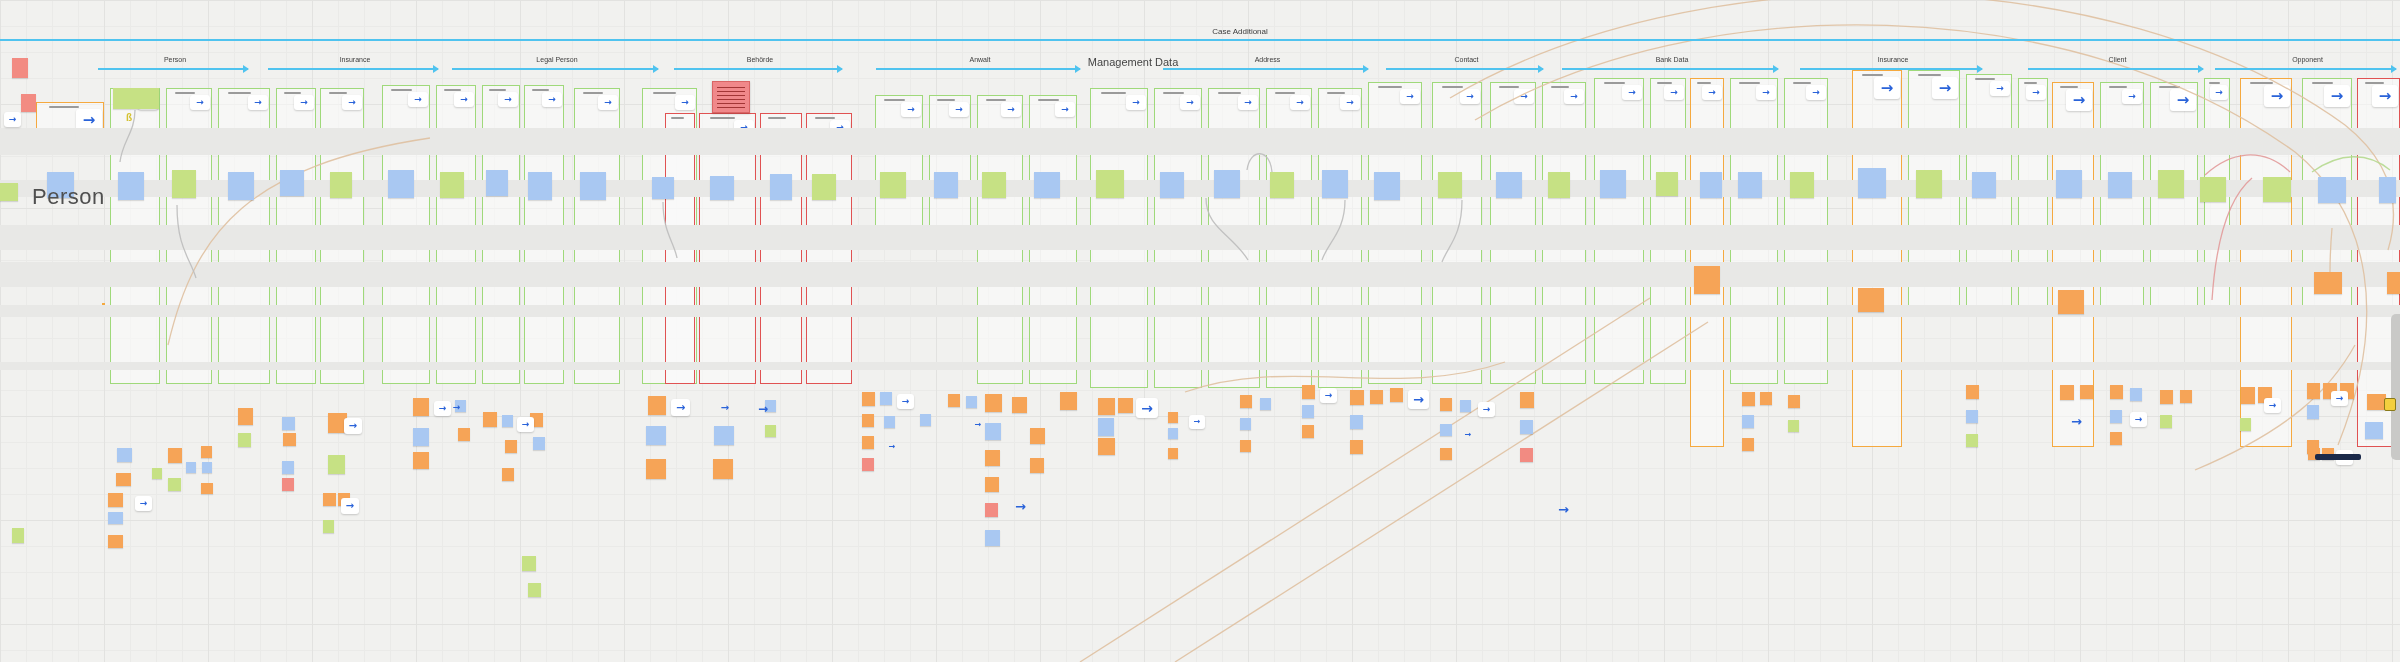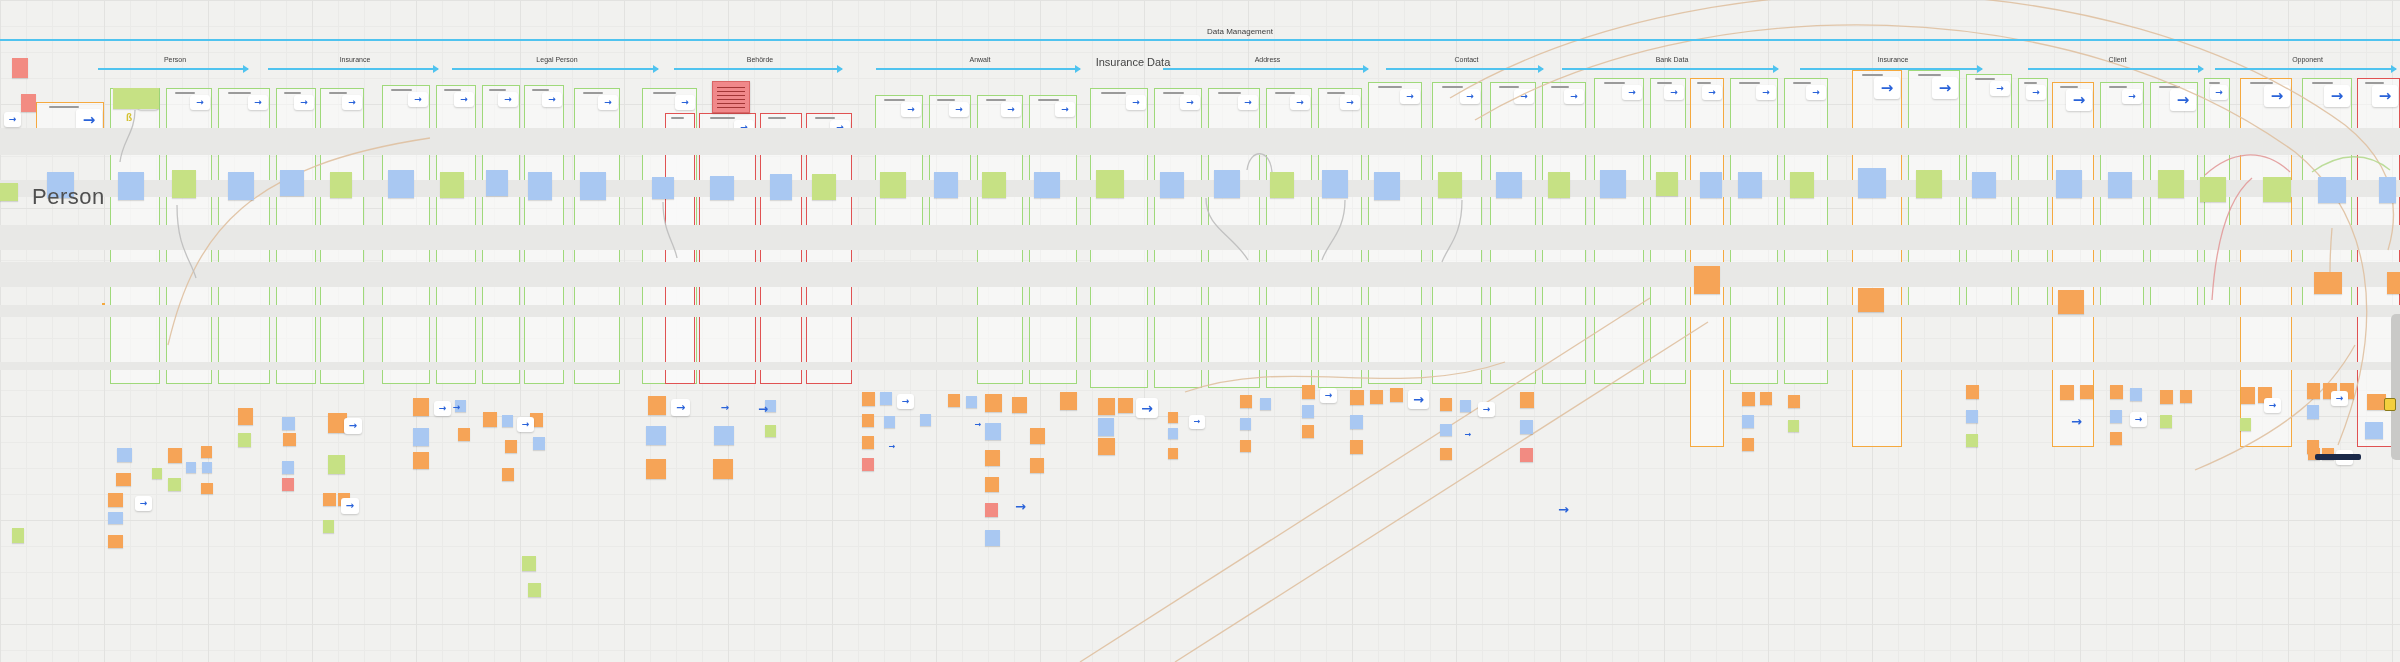--- a/index.html
+++ b/index.html
@@ -601,22 +601,22 @@
     <div class="seclab" style="left: 1466.5px; top: 56px;">Contact</div>
     <div class="secline" style="left: 1562px; top: 68px; width: 216px;"></div>
     <div class="seclab" style="left: 1672px; top: 56px;">Bank Data</div>
     <div class="secline" style="left: 1800px; top: 68px; width: 182px;"></div>
     <div class="seclab" style="left: 1893px; top: 56px;">Insurance</div>
     <div class="secline" style="left: 2028px; top: 68px; width: 175px;"></div>
     <div class="seclab" style="left: 2117.5px; top: 56px;">Client</div>
     <div class="secline" style="left: 2215px; top: 68px; width: 181px;"></div>
     <div class="seclab" style="left: 2307.5px; top: 56px;">Opponent</div>
     <div id="cm-line"></div>
-    <div id="cm-label">Data Management</div>
-    <div id="add-label">Insurance Data</div>
+    <div id="cm-label">Case Additional</div>
+    <div id="add-label">Management Data</div>
     <div id="person-title">Person</div>
     <div id="rednote" style="left: 712px; top: 81px; width: 36px; height: 30px;">
       <div class="lines"></div>
     </div>
     <div id="navy-bar" style="left: 2315px; top: 454px; width: 46px; height: 6px;"></div>
     <div id="side-panel" style="left: 2391px; top: 314px; width: 9px; height: 146px;"></div>
     <div id="yellow-badge" style="left: 2384px; top: 398px; width: 10px; height: 11px;"></div>
     <div id="beta-badge" style="left: 126px; top: 112px;">ß</div>
   </div>
 

